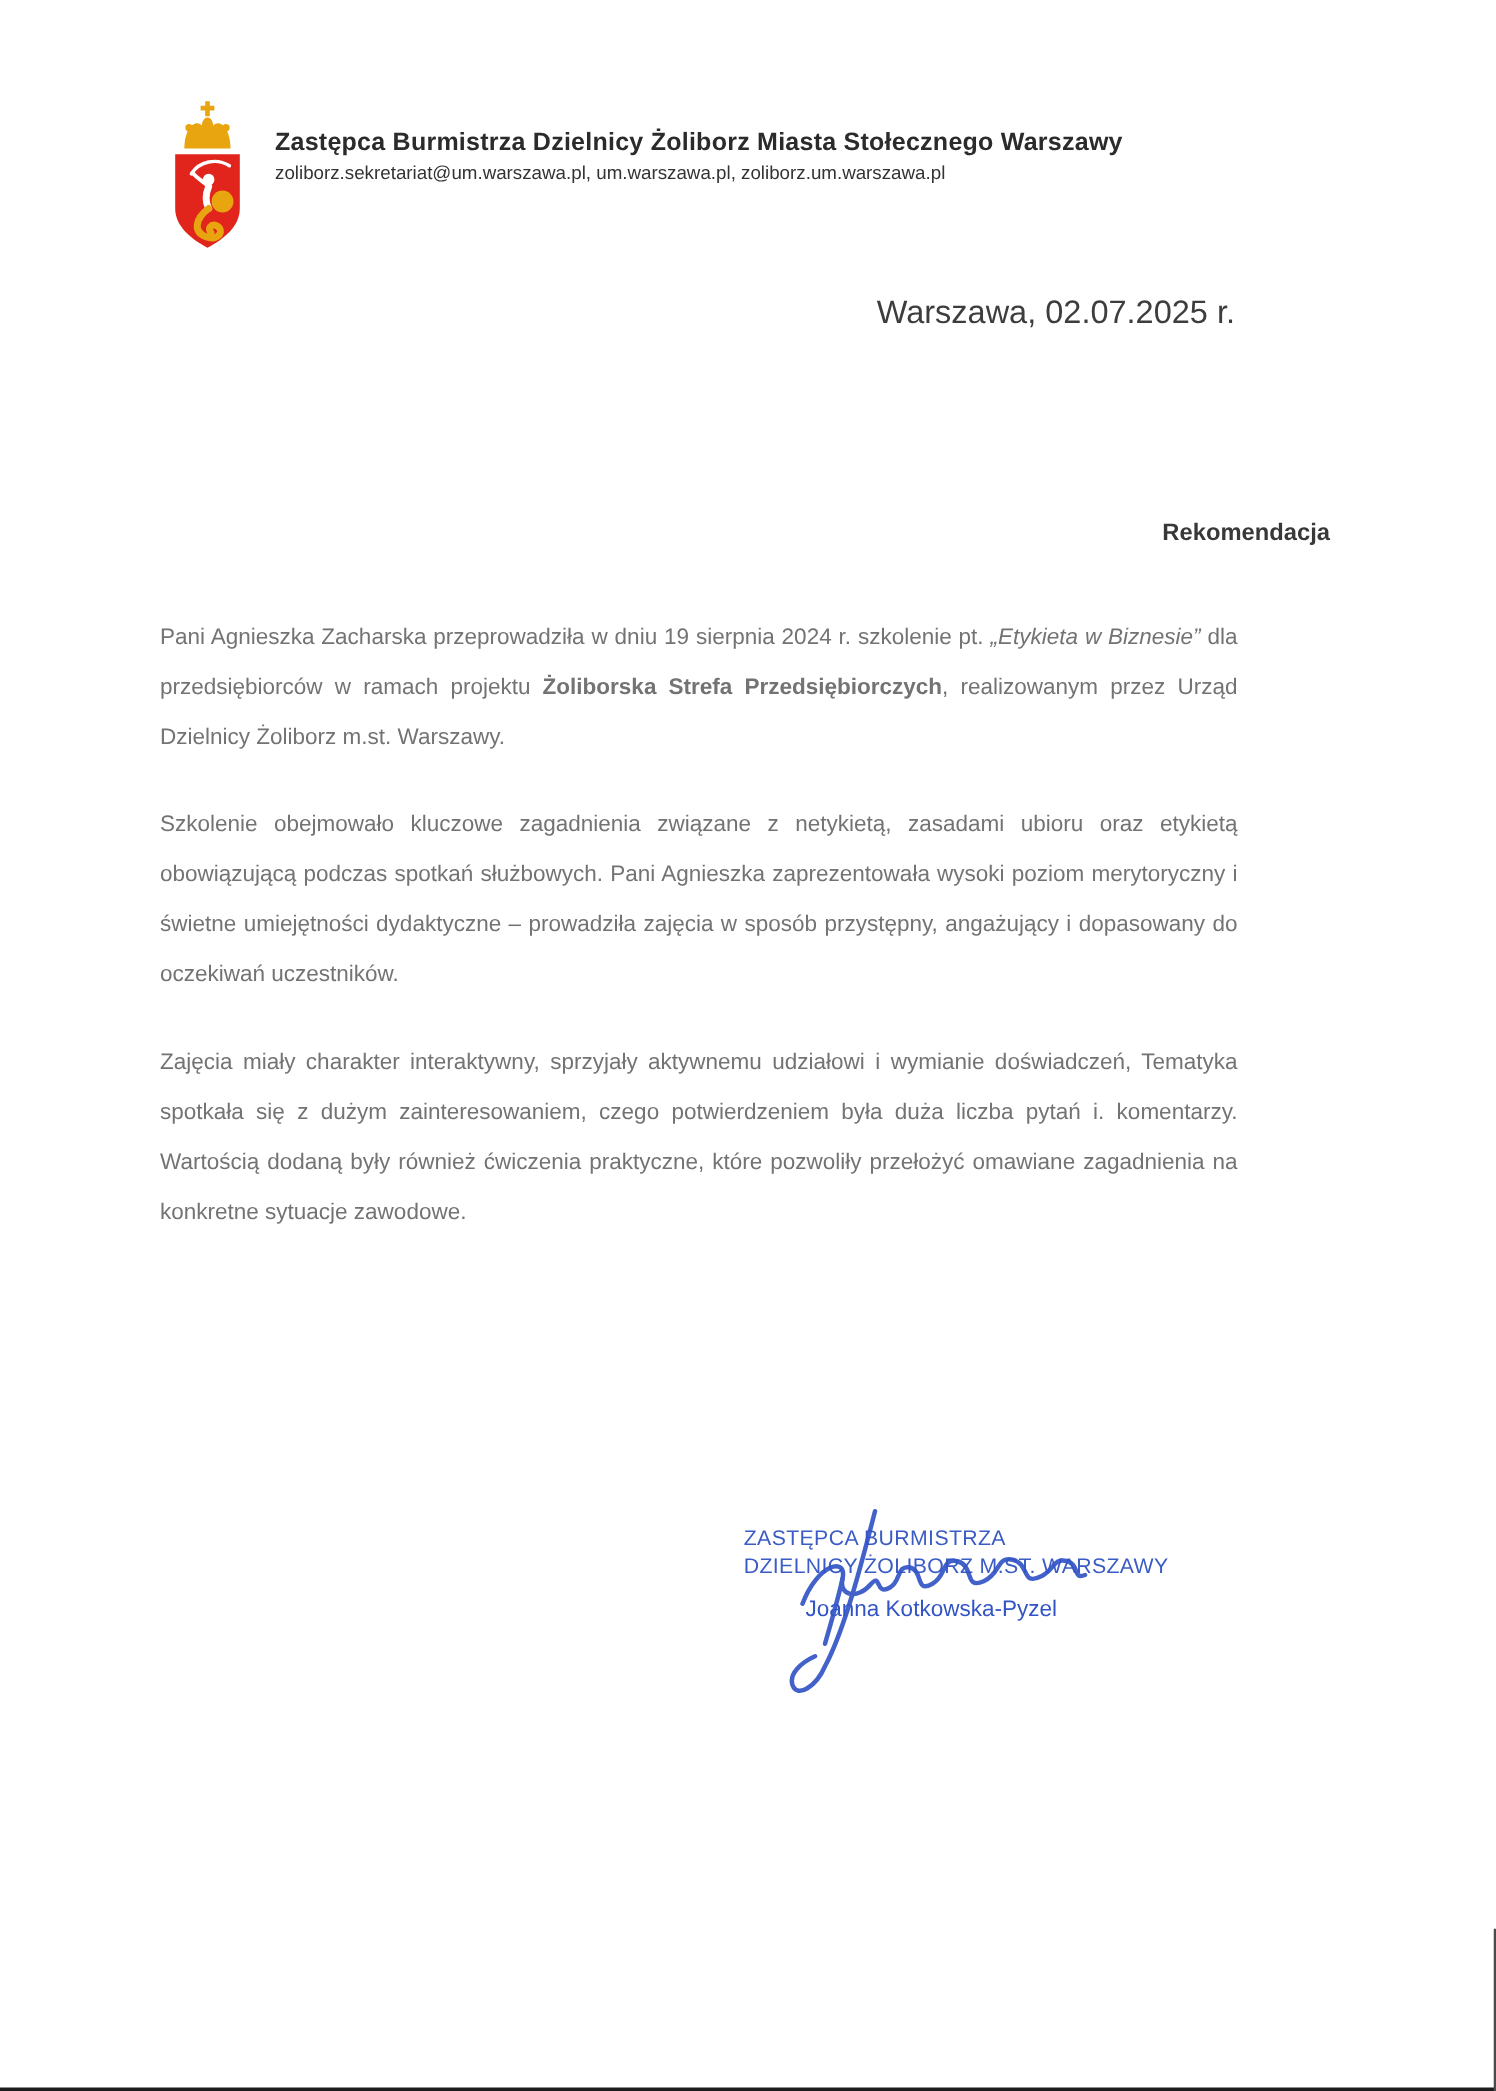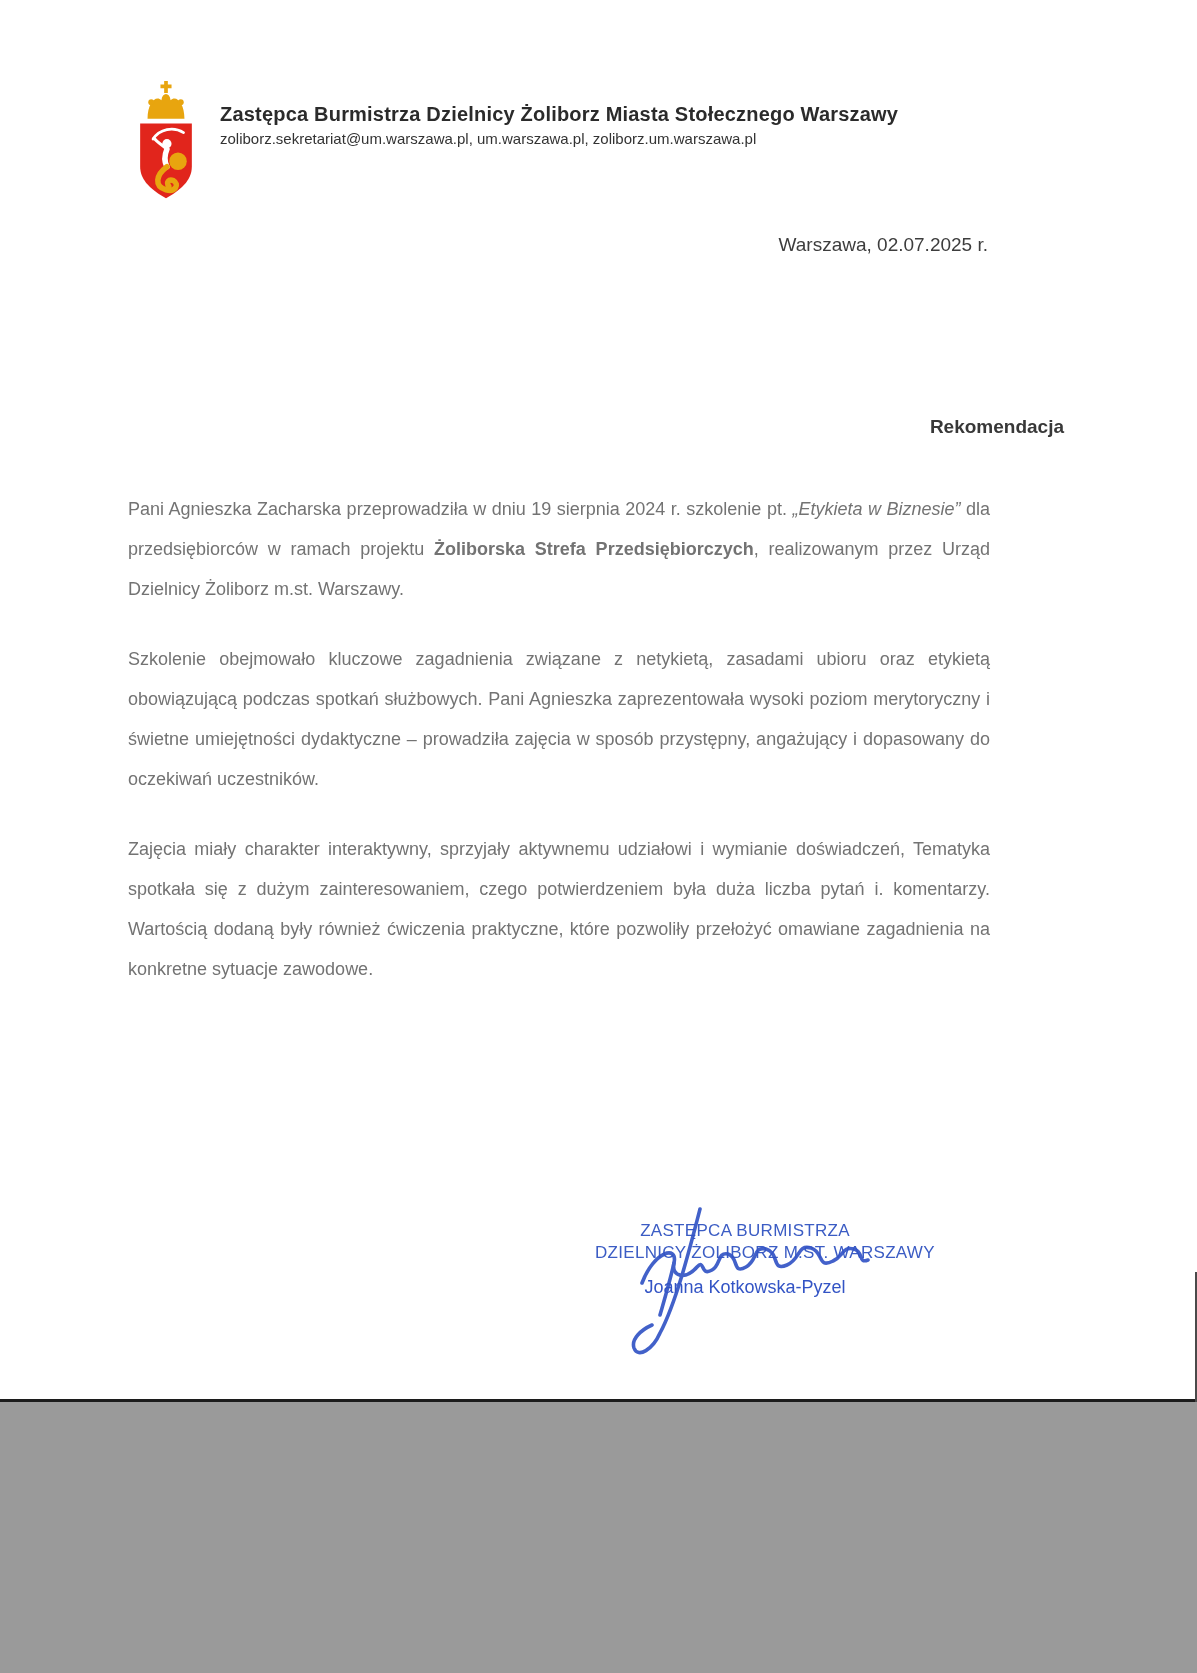--- a/index.html
+++ b/index.html
@@ -1,54 +1,54 @@
 <!DOCTYPE html>
 <html><head>
 <meta charset="utf-8">
 <style>
   html,body{margin:0;padding:0;background:#9a9a9a;}
   .page{
     position:relative;
-    width:1197px;height:1402px;
+    width:1197px;height:1673px;
     background:#ffffff;
     margin:0 auto;
     overflow:hidden;
     font-family:"Liberation Sans", sans-serif;
   }
   
   .header{position:absolute;left:128px;top:80px;display:flex;align-items:flex-start;}
   .logo{width:76px;height:120px;flex:0 0 auto;}
   .header-text{margin-left:16px;padding-top:22px;}
   .header-title{
     font-size:20px;font-weight:700;color:#2b2b2b;letter-spacing:.2px;line-height:24px;
   }
   .header-line{font-size:15px;color:#333333;line-height:21px;margin-top:2px;}
   
   .dateline{
     position:absolute;left:128px;top:234px;width:860px;
-    text-align:right;font-size:19px;color:#3d3d3d;
+    text-align:right;font-size:26px;color:#3d3d3d;
   }
   
   .doc-title{
     position:absolute;left:134px;top:416px;width:930px;
     text-align:right;font-size:19px;font-weight:700;color:#383838;
   }
   .letter-body{
     position:absolute;left:128px;top:489px;width:862px;
     font-size:18px;line-height:40px;color:#737373;
     text-align:justify;
   }
   .para{margin:0 0 30px 0;}
   .seg-normal{font-style:normal;font-weight:400;}
   .seg-bold{font-weight:700;}
   .seg-italic{font-style:italic;}
   
   .stamp{
     position:absolute;left:595px;top:1220px;width:300px;
-    text-align:center;color:#3b5cc4;font-size:17px;line-height:22px;
+    color:#3b5cc4;font-size:17px;line-height:22px;
     letter-spacing:.3px;white-space:nowrap;
   }
   .signer-name{
     position:absolute;left:595px;top:1277px;width:300px;
     text-align:center;color:#3354c5;font-size:18px;font-weight:400;
   }
   .signature-svg{position:absolute;left:590px;top:1203px;width:300px;height:160px;}
   
   .scan-edge-bottom{position:absolute;left:0;bottom:0;width:100%;height:3px;background:#1c1c1c;}
   .scan-edge-right{position:absolute;right:0;bottom:0;width:2px;height:130px;background:#4a4a4a;}

